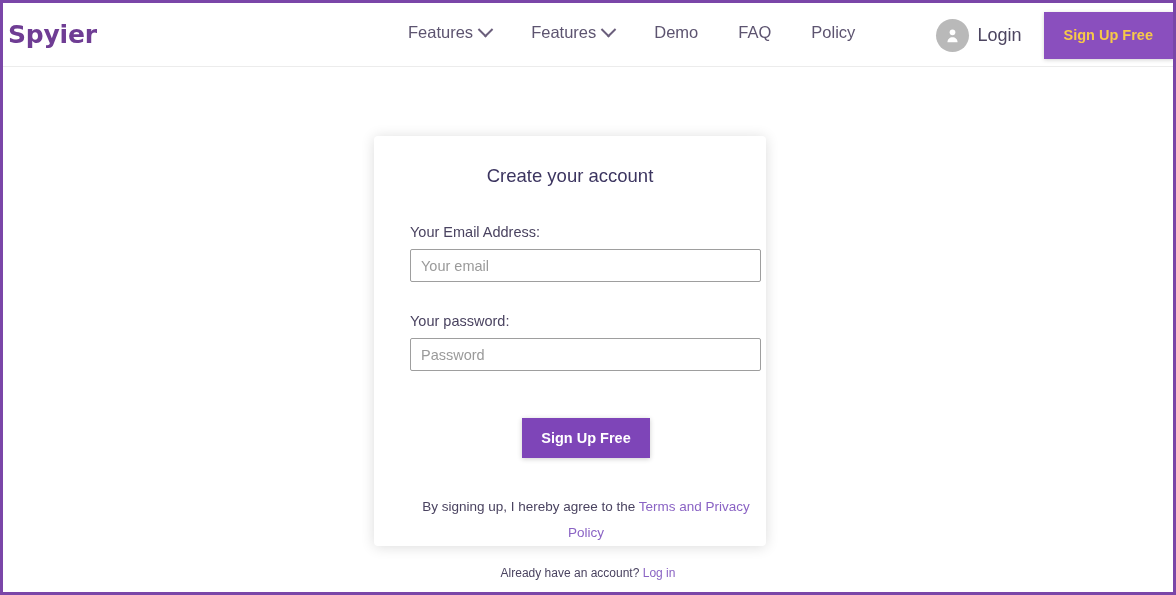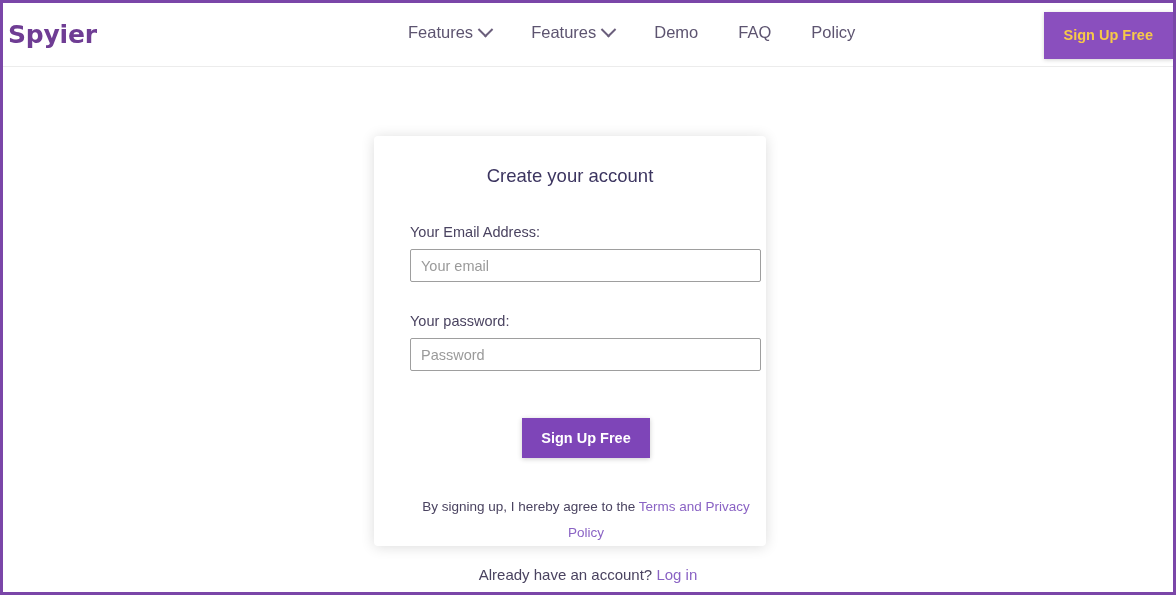--- a/index.html
+++ b/index.html
@@ -223,21 +223,21 @@
     text-decoration: none;
     cursor: pointer;
   }
 
   .already {
     position: absolute;
     left: 0;
     top: 499px;
     width: 1170px;
     text-align: center;
-    font-size: 15px;
+    font-size: 12px;
     color: #4a4360;
   }
   .already a {
     color: #8a63c4;
     text-decoration: none;
     cursor: pointer;
   }
 </style>
 </head>
 <body>
@@ -269,20 +269,29 @@
       </div>
 
       <div class="nav-item">
         <span>Policy</span>
       </div>
 
     </nav>
 
     <div class="header-right">
 
+      <div class="login-wrap">
+        <span class="avatar">
+          <svg width="19" height="19" viewBox="0 0 24 24" aria-hidden="true">
+            <circle cx="12" cy="8" r="3.6" fill="#ffffff"></circle>
+            <path d="M5.6 20.5c0-3.6 2.9-6.2 6.4-6.2s6.4 2.6 6.4 6.2z" fill="#ffffff"></path>
+          </svg>
+        </span>
+        <span class="login-label">Login</span>
+      </div>
 
       <button class="btn-header-signup">Sign Up Free</button>
 
     </div>
 
   </div>
 
   <div class="main">
 
     <div class="signup-card">

